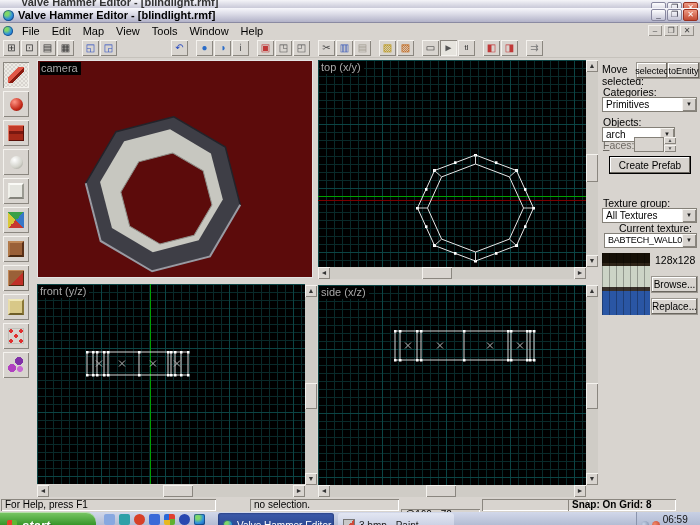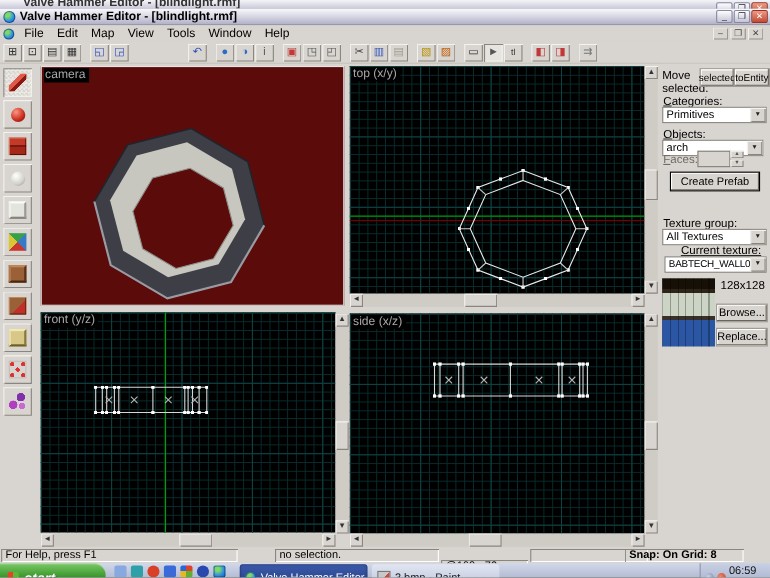--- a/index.html
+++ b/index.html
@@ -399,21 +399,21 @@
     <div class="btn" style="left:37px;top:5px;width:30px;height:15px;font-size:9px;">selected</div>
     <div class="btn" style="left:68px;top:5px;width:31px;height:15px;font-size:9px;">toEntity</div>
 
     <div class="rlabel ul1" style="left:3px;top:28px;">Categories:</div>
     <div class="combo" style="left:2px;top:39px;width:95px;">
       <div class="cval">Primitives</div>
       <div class="cbtn">▼</div>
     </div>
 
     <div class="rlabel ul1" style="left:3px;top:58px;">Objects:</div>
-    <div class="combo" style="left:2px;top:69px;width:92px;">
+    <div class="combo" style="left:2px;top:69px;width:73px;">
       <div class="cval">arch</div>
       <div class="cbtn">▼</div>
     </div>
 
     <div class="rlabel ul1" style="left:3px;top:81px;color:#6e6a64;">Faces:</div>
     <div class="spinbox" style="left:34px;top:79px;width:30px;height:15px;"></div>
     <div class="spin" style="left:64px;top:79px;">▲</div>
     <div class="spin" style="left:64px;top:87px;">▼</div>
 
     <div class="btn default ul1" style="left:10px;top:99px;width:80px;height:16px;">Create Prefab</div>

